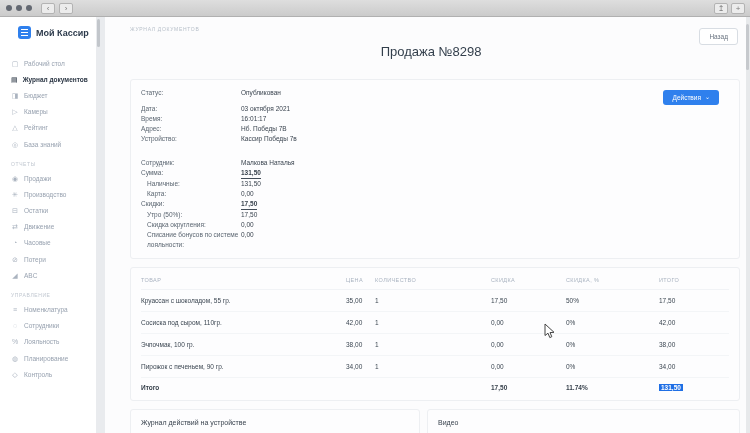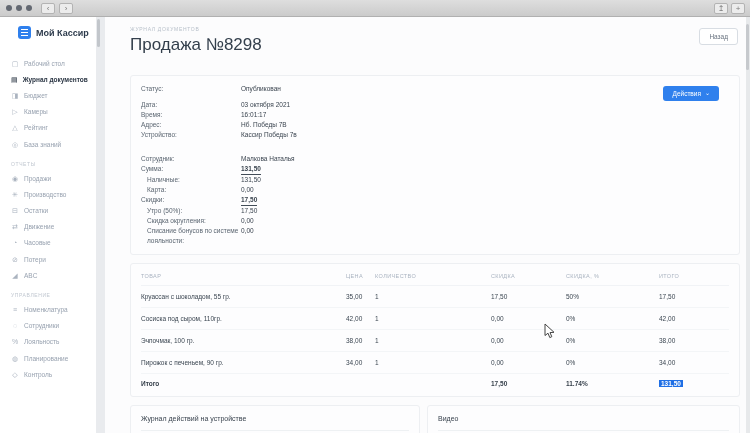--- a/index.html
+++ b/index.html
@@ -50,21 +50,21 @@
   .ni-icon { font-size: 7px; width: 8px; color: #aab3bf; text-align: center; line-height: 7px; }
   .ni-label { font-size: 6.5px; color: #98a2b0; white-space: nowrap; }
   .nav-item.active .ni-label { color: #2b3644; font-weight: bold; }
   .nav-item.active .ni-icon { color: #2b3644; }
   .nav-section { padding: 9px 11px 3px; font-size: 5px; letter-spacing: 0.6px; color: #c0c7d0; }
 
   
   .page { position: absolute; left: 105px; top: 0; width: 641px; height: 416px; background: #fcfcfd; overflow: hidden; }
   .page-head { position: relative; padding: 9px 14px 0 25px; }
   .crumb { font-size: 5px; letter-spacing: 0.7px; color: #b8c0ca; }
-  .page-title { font-size: 17px; color: #333f4c; margin-top: 3px; font-weight: normal; }
+  .page-title { font-size: 13px; color: #333f4c; margin-top: 12px; font-weight: normal; text-align: center; }
   .back-btn {
     position: absolute; right: 8px; top: 11px; background: #fff; border: 1px solid #d8dde3;
     border-radius: 3px; font-size: 6.5px; color: #68727f; padding: 4px 9px; cursor: default;
   }
 
   .card { position: relative; margin: 0 6px 0 25px; background: #fdfdfe; border: 1px solid #edeff2; border-radius: 3px; }
   .card-status { margin-top: 20px; padding: 8px 10px 8px; }
   .actions-btn {
     position: absolute; top: 10px; right: 20px; background: #2f80ed; color: #fff;
     border-radius: 3px; font-size: 6.5px; padding: 4px 9px; display: flex; gap: 4px; align-items: center; cursor: default;

